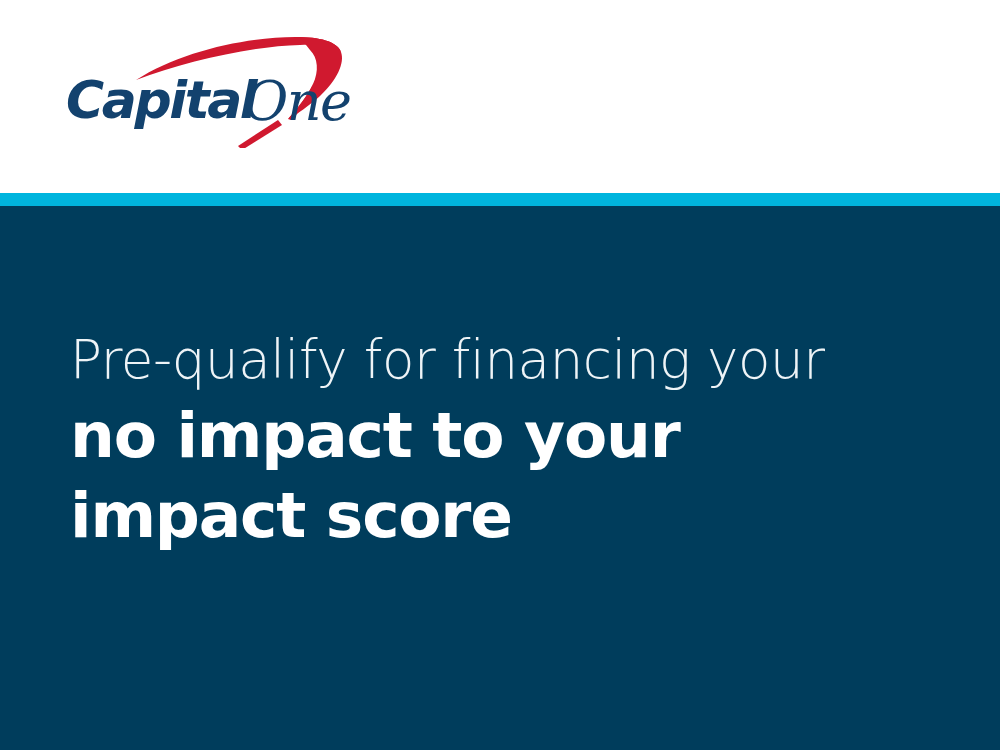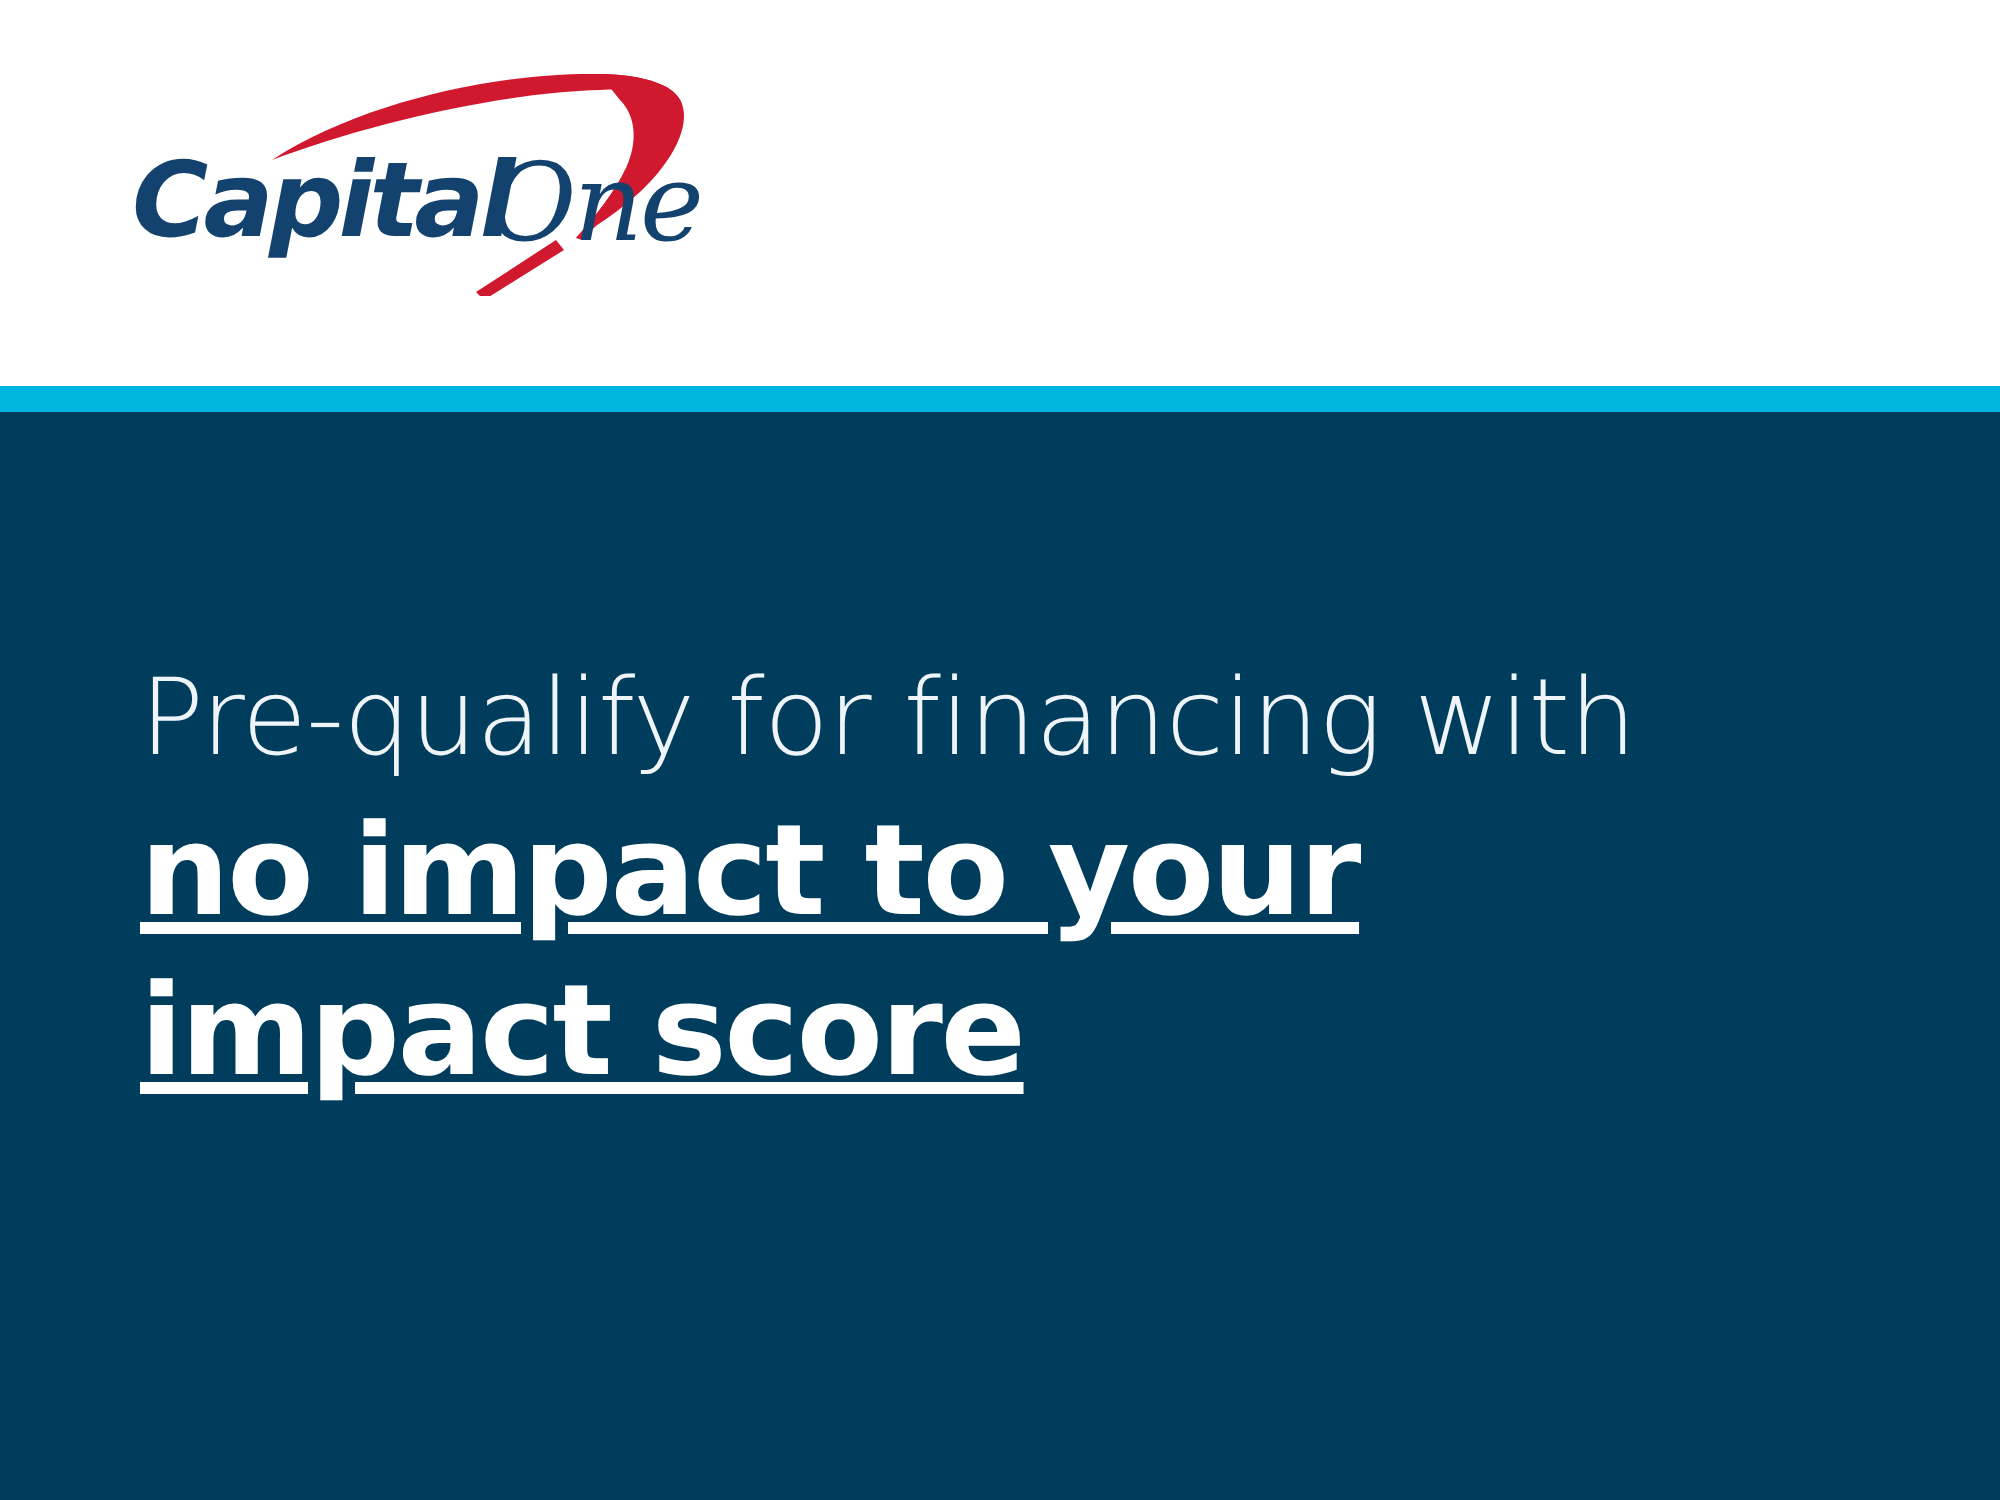--- a/index.html
+++ b/index.html
@@ -85,21 +85,20 @@
     line-height: 72px;
     color: #eef4f7;
   }
 
   .headline-line.bold {
     font-weight: 700;
     font-size: 63px;
     line-height: 80px;
     letter-spacing: -1.2px;
     color: #ffffff;
-    text-decoration: underline;
   }
 </style>
 </head>
 <body>
 
 <div class="slide">
 
   <div class="header">
 
     <div class="logo">
@@ -128,20 +127,20 @@
       </svg>
     </div>
 
   </div>
 
   <div class="accent-bar"></div>
 
   <div class="body-panel">
 
     <div class="headline">
-      <span class="headline-line light">Pre-qualify for financing with</span>
+      <span class="headline-line light">Pre-qualify for financing your</span>
       <span class="headline-line bold">no impact to your</span>
       <span class="headline-line bold">impact score</span>
     </div>
 
   </div>
 
 </div>
 
 </body></html>

